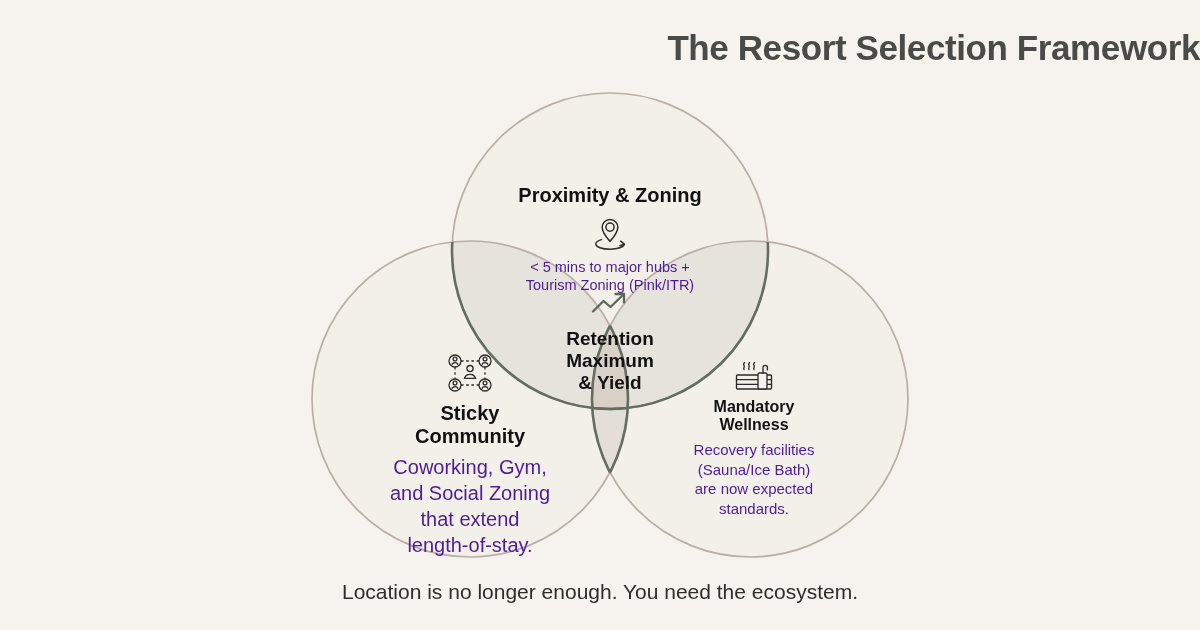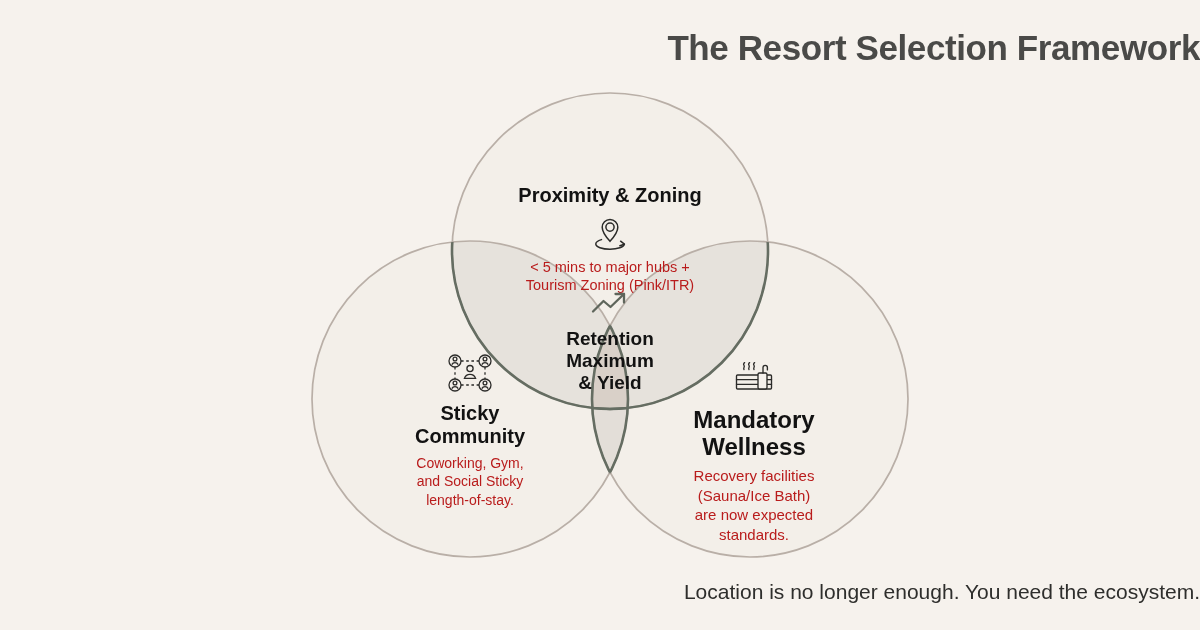--- a/index.html
+++ b/index.html
@@ -32,21 +32,21 @@
     font-weight: bold;
     color: #4a4a48;
     letter-spacing: -0.4px;
   }
 
   .footer-caption {
     position: absolute;
     top: 580px;
     left: 0;
     width: 1200px;
-    text-align: right;
+    text-align: center;
     font-size: 21px;
     font-weight: 400;
     color: #2e2e2c;
   }
 
   .venn-svg {
     position: absolute;
     left: 0;
     top: 0;
   }
@@ -56,21 +56,21 @@
     text-align: center;
     color: #121212;
   }
   .node-title {
     font-weight: bold;
     line-height: 1.13;
   }
   .node-desc {
     font-weight: 400;
     line-height: 1.30;
-    color: #b91c1c;
+    color: #4c1d95;
   }
   .node-icon {
     display: block;
     margin: 0 auto;
   }
 
   
   #node-proximity {
     left: 430px;
     top: 136px;
@@ -80,29 +80,29 @@
   #node-proximity .node-icon { margin-top: 8px; margin-bottom: 7px; }
   #node-proximity .node-desc { font-size: 14.5px; }
 
   
   #node-community {
     left: 355px;
     top: 352px;
     width: 230px;
   }
   #node-community .node-title { font-size: 20px; margin-top: 8px; }
-  #node-community .node-desc { font-size: 14px; margin-top: 7px; }
+  #node-community .node-desc { font-size: 20px; margin-top: 7px; }
 
   
   #node-wellness {
     left: 641px;
     top: 358px;
     width: 226px;
   }
-  #node-wellness .node-title { font-size: 24px; margin-top: 8px; }
+  #node-wellness .node-title { font-size: 16px; margin-top: 0; }
   #node-wellness .node-desc { font-size: 15px; margin-top: 6px; }
 
   
   #node-center {
     left: 530px;
     top: 290px;
     width: 160px;
   }
   #node-center .node-title {
     font-size: 19px;
@@ -227,21 +227,22 @@
       </g>
     </svg>
 
     <div class="node-title">
       <div>Sticky</div>
       <div>Community</div>
     </div>
 
     <div class="node-desc">
       <div>Coworking, Gym,</div>
-      <div>and Social Sticky</div>
+      <div>and Social Zoning</div>
+      <div>that extend</div>
       <div>length-of-stay.</div>
     </div>
   </div>
 
   <div class="node" id="node-wellness">
     <svg class="node-icon" width="44" height="40" viewBox="0 0 44 40">
       <g fill="none" stroke="#2b2b29" stroke-width="1.35" stroke-linecap="round">
 
         <path d="M12 11.5c-1.2-1.4 1.2-2.6 0-4.1 -1.2-1.5 .6-2.8 .6-2.8"></path>
         <path d="M17 11.5c-1.2-1.4 1.2-2.6 0-4.1 -1.2-1.5 .6-2.8 .6-2.8"></path>

